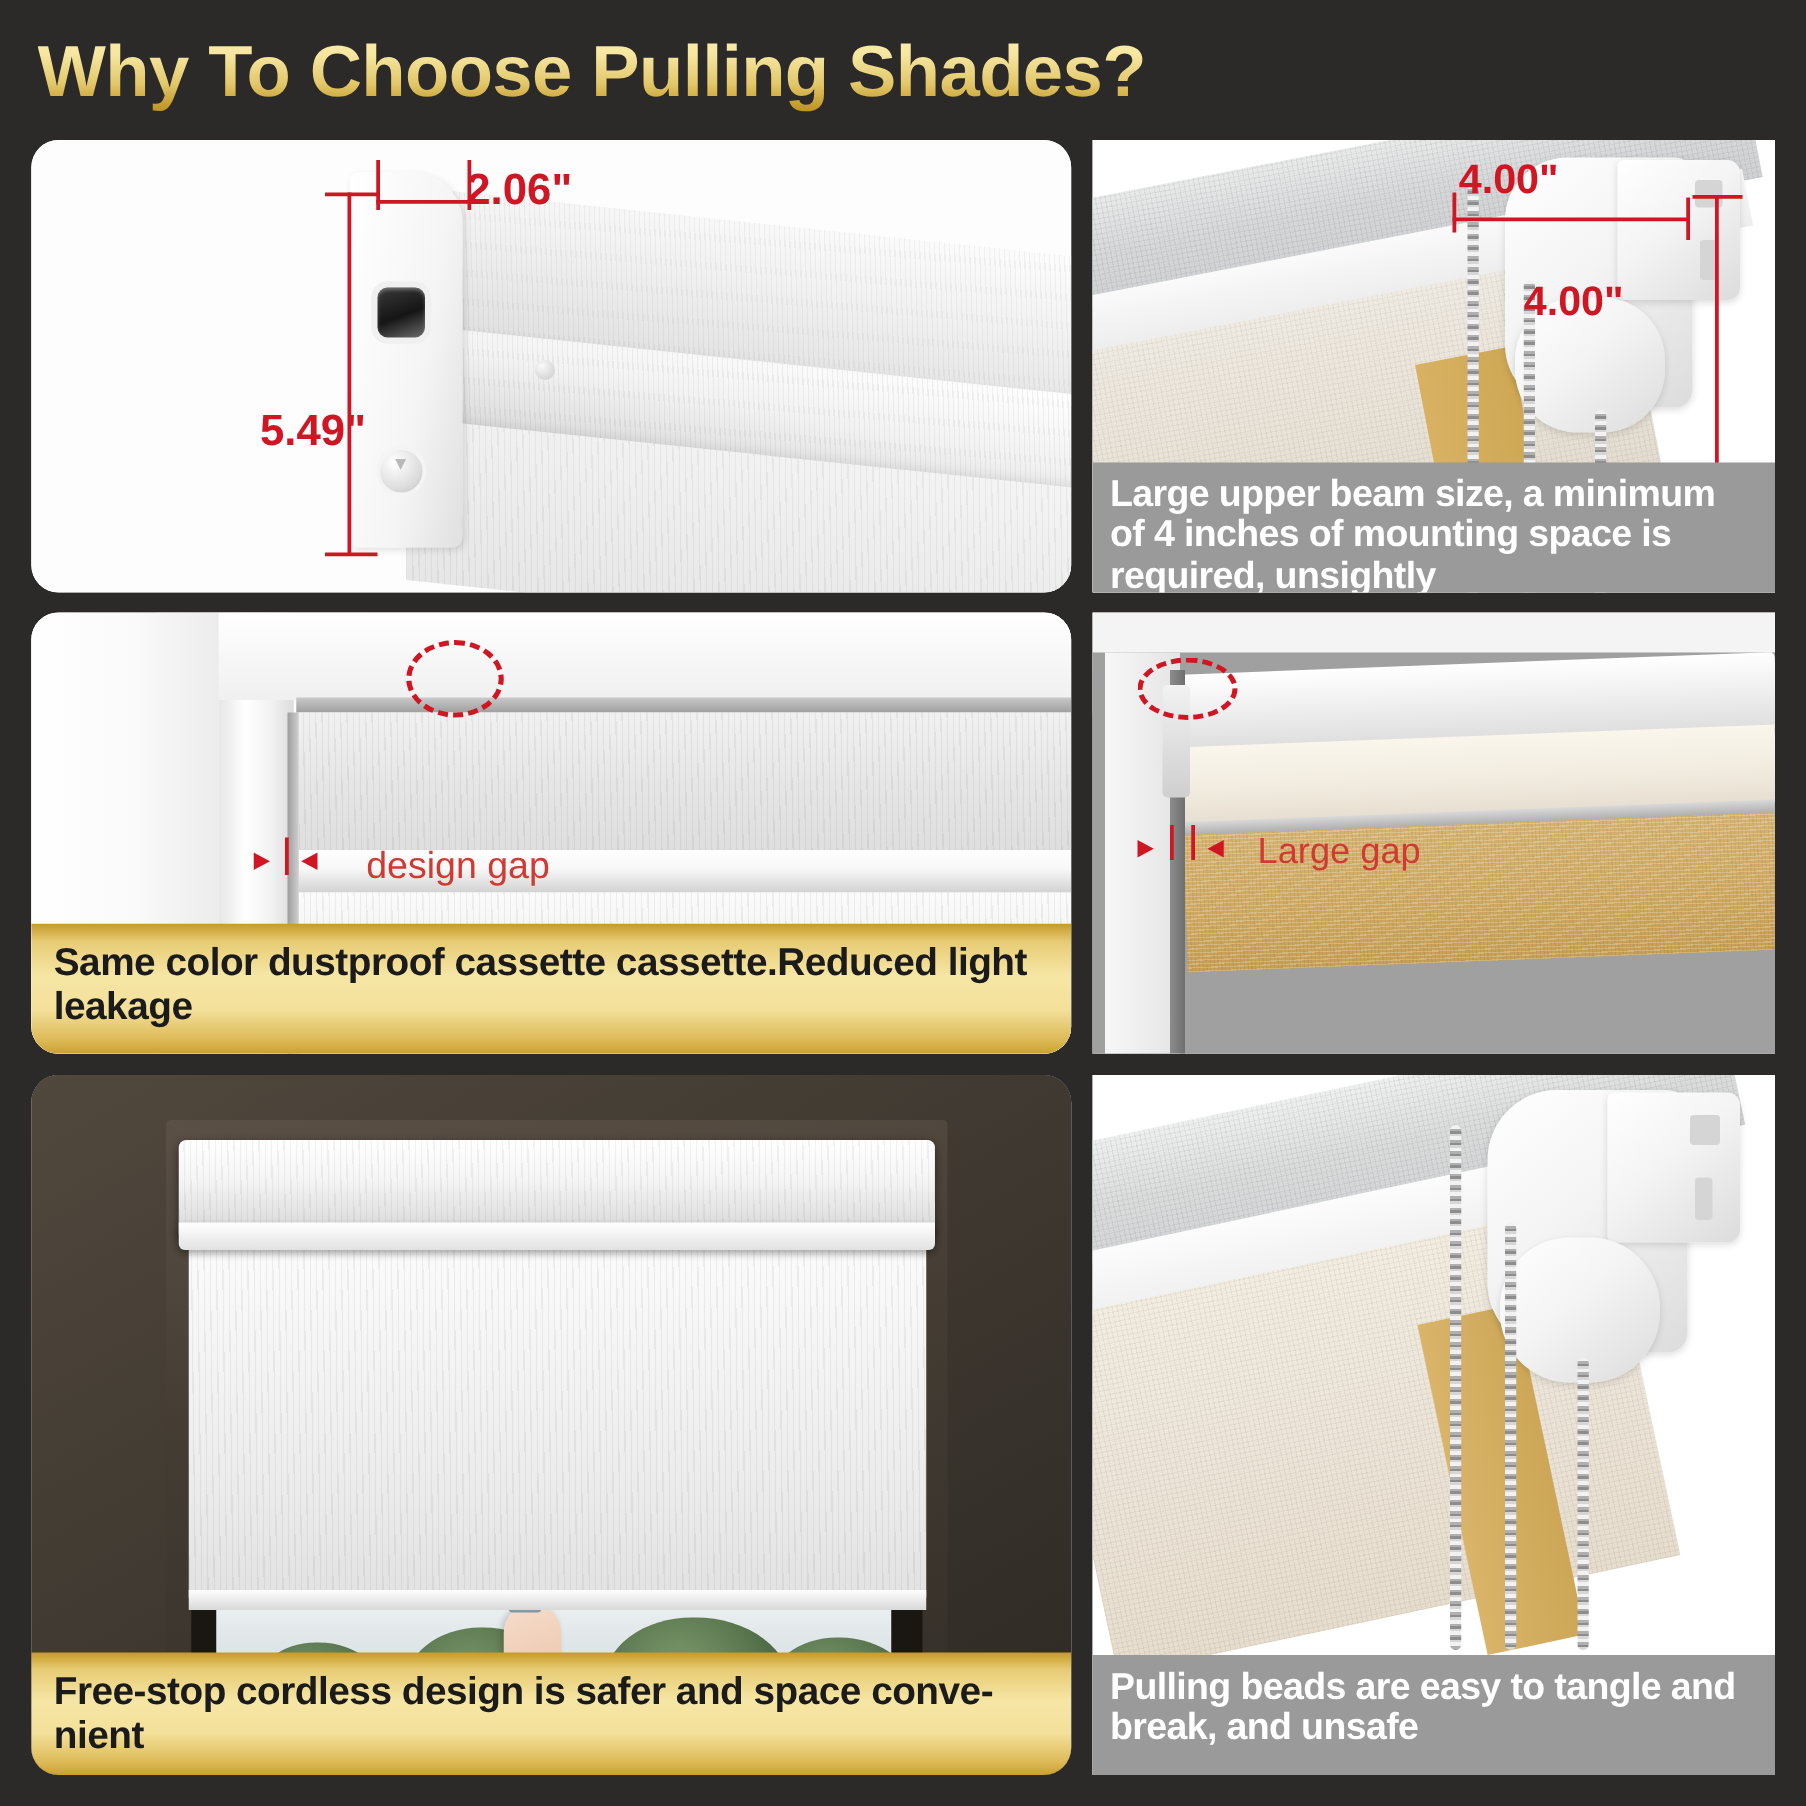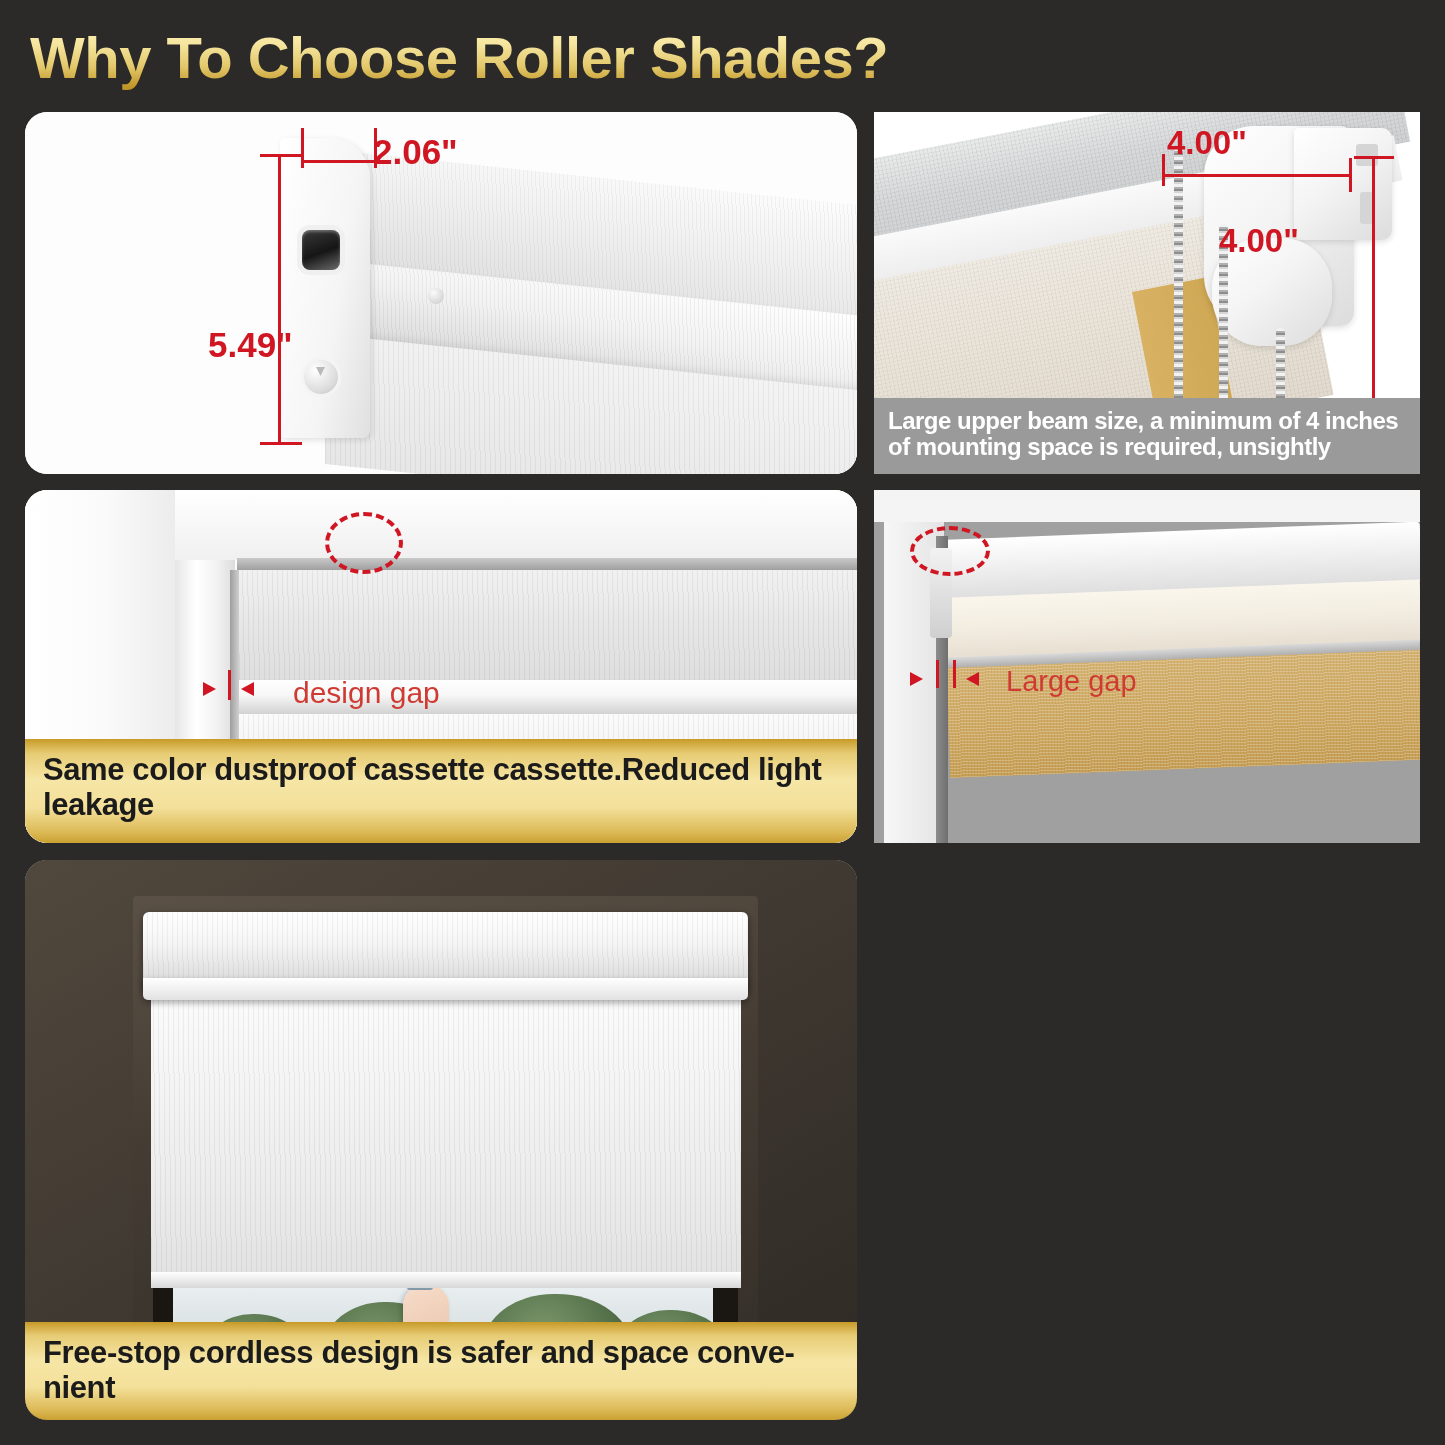--- a/index.html
+++ b/index.html
@@ -91,21 +91,21 @@
   #p1 { left: 25px;  top: 112px; width: 832px; height: 362px; }
   #p2 { left: 874px; top: 112px; width: 546px; height: 362px; }
   #p3 { left: 25px;  top: 490px; width: 832px; height: 353px; }
   #p4 { left: 874px; top: 490px; width: 546px; height: 353px; }
   #p5 { left: 25px;  top: 860px; width: 832px; height: 560px; }
   #p6 { left: 874px; top: 860px; width: 546px; height: 560px; }
 
   #p1 .cap-gold { font-size: 31px; height: 104px; }
   #p3 .cap-gold { font-size: 31px; height: 104px; }
   #p5 .cap-gold { font-size: 31px; height: 98px; }
-  #p2 .cap-gray { font-size: 24px; height: 76px; }
+  #p2 .cap-gray { font-size: 30px; height: 104px; }
   #p4 .cap-gray { font-size: 30px; height: 96px; }
   #p6 .cap-gray { font-size: 30px; height: 96px; }
 
   
   #p1 .photo { background: #fdfdfd; }
   .v-body {
     position: absolute;
     left: 255px; top: 26px;
     width: 600px; height: 300px;
   }
@@ -465,21 +465,21 @@
   #p6 .br-plate { left: 412px; top: 14px; width: 106px; height: 120px; border-radius: 5px 10px 10px 5px; }
   #p6 .br-lobe { left: 326px; top: 130px; width: 128px; height: 116px; border-radius: 56px; }
 
   .overlay-note { position:absolute; pointer-events:none; }
 </style>
 </head>
 <body>
 
 <div class="page">
 
-  <div class="title">Why To Choose Roller Shades?</div>
+  <div class="title">Why To Choose Pulling Shades?</div>
 
   <div class="panel rounded" id="p1">
     <div class="photo">
 
       <div class="v-body">
         <div class="v-slab"></div>
         <div class="v-slab2"></div>
         <div class="v-fabric"></div>
         <div class="v-endcap">
           <div class="v-slot"></div>
@@ -610,14 +610,34 @@
 
       <div class="shade-cloth"></div>
       <div class="shade-bottom-rail"></div>
       <div class="shade-valance"></div>
       <div class="valance-lip"></div>
       <div class="sill"></div>
     </div>
     <div class="cap-gold">Free-stop cordless design is safer and space conve-nient</div>
   </div>
 
+  <div class="panel" id="p6">
+    <div class="photo">
+      <div class="p6-fab-top"></div>
+      <div class="p6-fab-white"></div>
+      <div class="p6-fab-cream"></div>
+      <div class="p6-tan"></div>
+
+      <div class="bracket br-main"></div>
+      <div class="bracket br-plate">
+        <div class="br-notch" style="left:66px; top:18px; width:24px; height:24px;"></div>
+        <div class="br-notch" style="left:70px; top:68px; width:14px; height:34px;"></div>
+      </div>
+      <div class="bracket br-lobe"></div>
+
+      <div class="chain" style="left:286px; top:40px; height:420px;"></div>
+      <div class="chain" style="left:330px; top:118px; height:342px;"></div>
+      <div class="chain" style="left:388px; top:226px; height:234px;"></div>
+    </div>
+    <div class="cap-gray">Pulling beads are easy to tangle and break, and unsafe</div>
+  </div>
 
 </div>
 
 </body></html>

